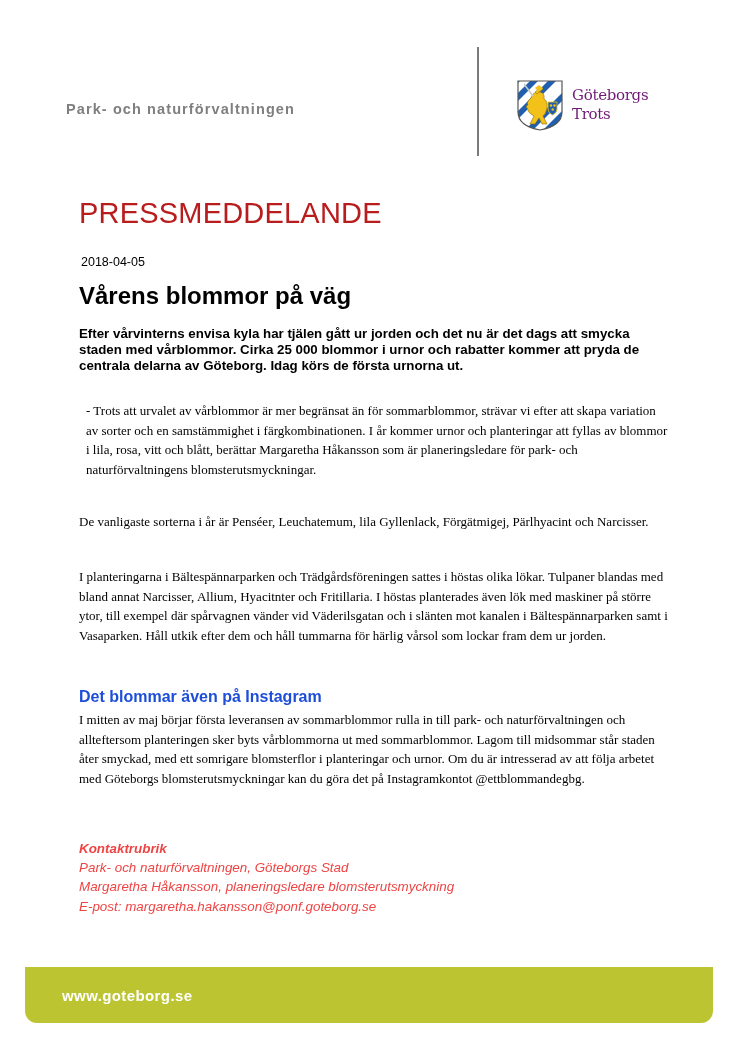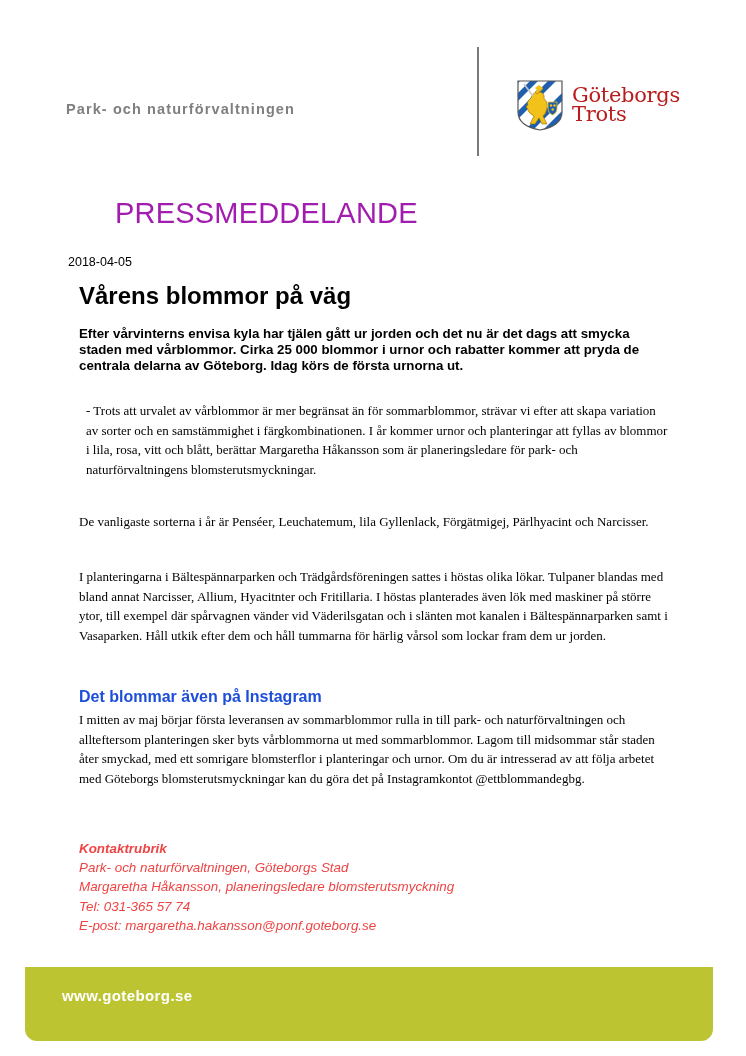--- a/index.html
+++ b/index.html
@@ -11,29 +11,29 @@
       font-family: "Liberation Sans", sans-serif;
       font-size: 14.5px; font-weight: bold; color: #7f7f7f; letter-spacing: 1.1px;
     }
     .header-divider {
       position: absolute; left: 477px; top: 47px; width: 2px; height: 109px; background: #7a7a7a;
     }
     .logo { position: absolute; left: 515px; top: 78px; width: 170px; height: 56px; }
     .logo-crest { position: absolute; left: 0; top: 0; width: 50px; height: 54px; }
     .logo-text {
       position: absolute; left: 57px; top: 8px;
-      font-family: "DejaVu Serif", serif; font-size: 21px; line-height: 19px; color: #b91c1c;
+      font-family: "DejaVu Serif", serif; font-size: 15px; line-height: 19px; color: #701a75;
       letter-spacing: -0.3px;
     }
 
     .doc-type {
       position: absolute; left: 79px; top: 197px;
-      font-size: 29px; color: #a21caf; font-weight: normal; letter-spacing: 0.2px; margin-left: 36px;
+      font-size: 29px; color: #b91c1c; font-weight: normal; letter-spacing: 0.2px;
     }
-    .doc-date { position: absolute; left: 68px; top: 255px; font-size: 12.5px; color: #000; }
+    .doc-date { position: absolute; left: 81px; top: 255px; font-size: 12.5px; color: #000; }
     .headline {
       position: absolute; left: 79px; top: 282px;
       font-size: 24px; font-weight: bold; color: #000;
     }
     .lead {
       position: absolute; left: 79px; top: 326px; width: 580px;
       font-size: 13.3px; font-weight: bold; line-height: 16px; color: #000;
     }
     .body-text {
       position: absolute; width: 590px;
@@ -48,21 +48,21 @@
     }
     .p4 { left: 79px; top: 710px; }
 
     .contact {
       position: absolute; left: 79px; top: 839px;
       font-size: 13.4px; font-style: italic; line-height: 19.2px; color: #ef4444;
     }
     .contact .c-title { font-weight: bold; }
 
     .footer-band {
-      position: absolute; left: 25px; top: 967px; width: 688px; height: 74px;
+      position: absolute; left: 25px; top: 967px; width: 688px; height: 56px;
       background: #bcc432; border-radius: 0 0 12px 12px;
     }
     .footer-url {
       position: absolute; left: 37px; top: 20px;
       font-size: 15px; font-weight: bold; color: #ffffff; letter-spacing: 0.4px;
     }
   </style>
 </head>
 <body>
 
@@ -112,19 +112,18 @@
 <p class="body-text p2">De vanligaste sorterna i år är Penséer, Leuchatemum, lila Gyllenlack, Förgätmigej, Pärlhyacint och Narcisser.</p>
 <p class="body-text p3">I planteringarna i Bältespännarparken och Trädgårdsföreningen sattes i höstas olika lökar. Tulpaner blandas med bland annat Narcisser, Allium, Hyacitnter och Fritillaria. I höstas planterades även lök med maskiner på större ytor, till exempel där spårvagnen vänder vid Väderilsgatan och i slänten mot kanalen i Bältespännarparken samt i Vasaparken. Håll utkik efter dem och håll tummarna för härlig vårsol som lockar fram dem ur jorden.</p>
 
 <h2 class="subhead">Det blommar även på Instagram</h2>
 <p class="body-text p4">I mitten av maj börjar första leveransen av sommarblommor rulla in till park- och naturförvaltningen och allteftersom planteringen sker byts vårblommorna ut med sommarblommor. Lagom till midsommar står staden åter smyckad, med ett somrigare blomsterflor i planteringar och urnor. Om du är intresserad av att följa arbetet med Göteborgs blomsterutsmyckningar kan du göra det på Instagramkontot @ettblommandegbg.</p>
 
 <div class="contact">
   <div class="c-title">Kontaktrubrik</div>
   <div>Park- och naturförvaltningen, Göteborgs Stad</div>
   <div>Margaretha Håkansson, planeringsledare blomsterutsmyckning</div>
-  <div>Tel: 031-365 57 74</div>
   <div>E-post: margaretha.hakansson@ponf.goteborg.se</div>
 </div>
 
 <div class="footer-band">
   <div class="footer-url">www.goteborg.se</div>
 </div>
 
 </body></html>

